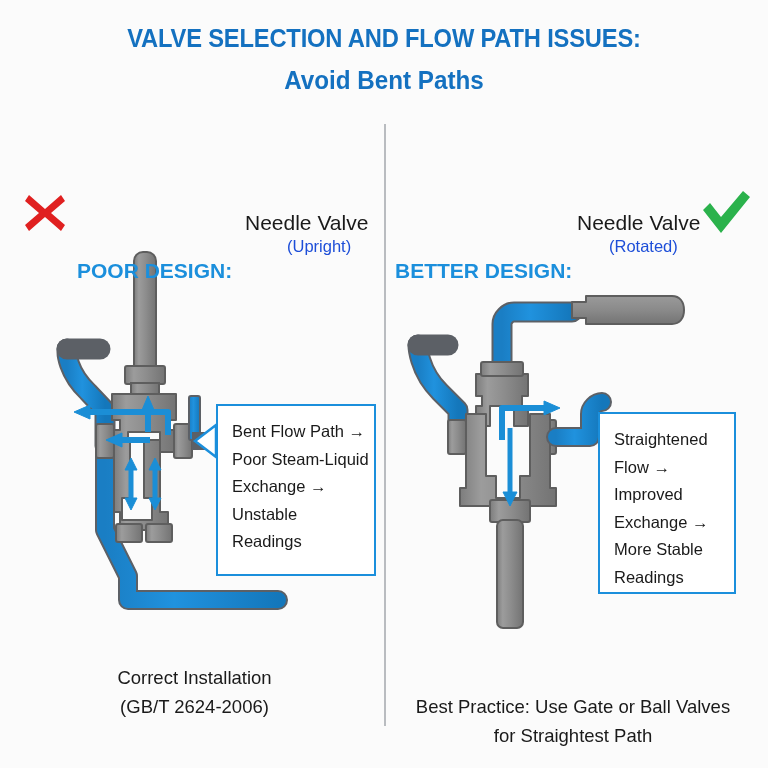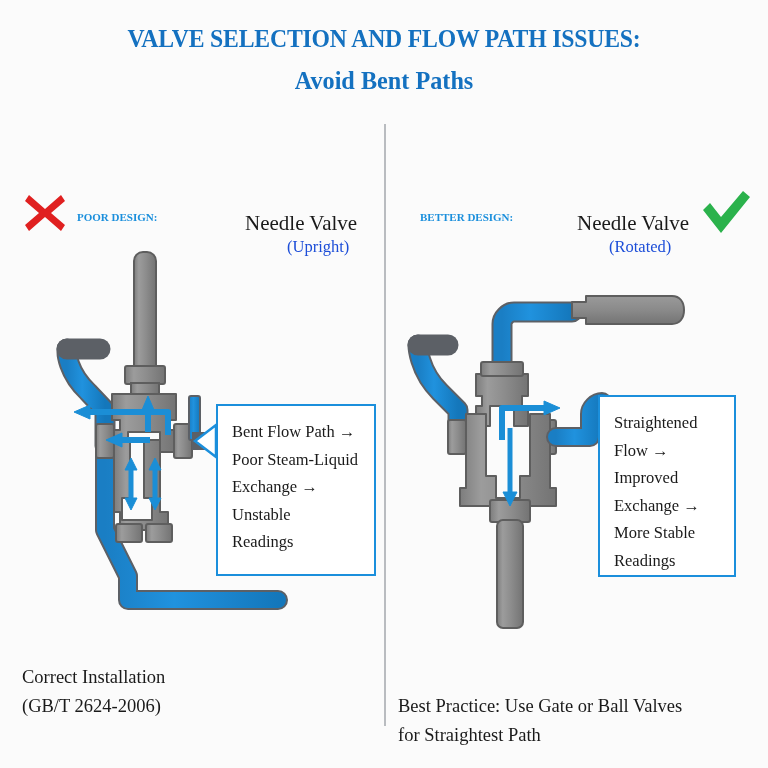--- a/index.html
+++ b/index.html
@@ -4,69 +4,69 @@
 <style>
   html,body{margin:0;padding:0;}
   body{
     width:768px;height:768px;
     background:#fbfbfb;
     font-family:"Liberation Sans", sans-serif;
     position:relative;
     overflow:hidden;
     color:#1a1a1a;
   }
-  #stage{position:absolute;inset:0;width:768px;height:676px;font-family:Liberation Serif, serif;}
+  #stage{position:absolute;inset:0;width:768px;height:676px;}
   .abs{position:absolute;}
 
   
   #title-line1{
     left:0;top:24px;width:768px;text-align:center;
     font-size:25.5px;font-weight:bold;color:#1471c0;
     letter-spacing:-0.2px;
     transform:scaleX(0.93);
   }
   #title-line2{
     left:0;top:66px;width:768px;text-align:center;
     font-size:25.5px;font-weight:bold;color:#1471c0;
     transform:scaleX(0.95);
   }
 
   
   #divider{left:384px;top:124px;width:1.5px;height:602px;background:#b9bcc0;}
 
   
-  .hdr-tag{font-size:11px;font-weight:bold;color:#1b8fdc;white-space:nowrap;}
+  .hdr-tag{font-size:21px;font-weight:bold;color:#1b8fdc;white-space:nowrap;margin-top:48px;}
   .hdr-name{font-size:21px;color:#1a1a1a;white-space:nowrap;}
   .hdr-sub{font-size:16.5px;color:#1d4ed8;white-space:nowrap;}
 
   #poor-tag{left:77px;top:211px;}
   #poor-name{left:245px;top:211px;}
   #poor-sub{left:287px;top:237px;}
 
-  #better-tag{left:420px;top:211px;}
+  #better-tag{left:395px;top:211px;}
   #better-name{left:577px;top:211px;}
   #better-sub{left:609px;top:237px;}
 
   
   #x-icon{left:22px;top:190px;width:46px;height:46px;}
   
   #check-icon{left:700px;top:190px;width:52px;height:46px;}
 
   
   .callout{
     border:2.5px solid #1b8fdc;background:#ffffff;
     font-size:16.5px;line-height:27.5px;color:#1a1a1a;
     box-sizing:border-box;padding:12px 0 2px 14px;
   }
   #callout-left{left:216px;top:404px;width:160px;height:172px;}
-  #callout-right{left:598px;top:395px;width:138px;height:182px;}
+  #callout-right{left:598px;top:412px;width:138px;height:182px;}
   .callout div{white-space:nowrap;}
 
   
-  .caption{font-size:18.5px;line-height:29px;color:#1a1a1a;}
+  .caption{font-size:18.5px;line-height:29px;color:#1a1a1a;text-align:center;}
   #caption-left{left:22px;top:663px;width:345px;}
   #caption-right{left:398px;top:692px;width:350px;}
 
   
   #art{left:0;top:0;width:768px;height:768px;pointer-events:none;}
 </style>
 </head>
 <body>
 
 <div id="stage">

